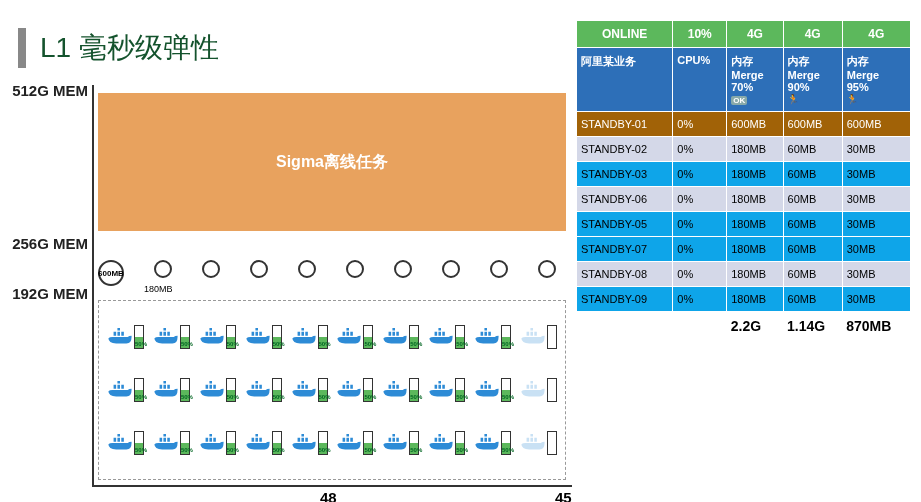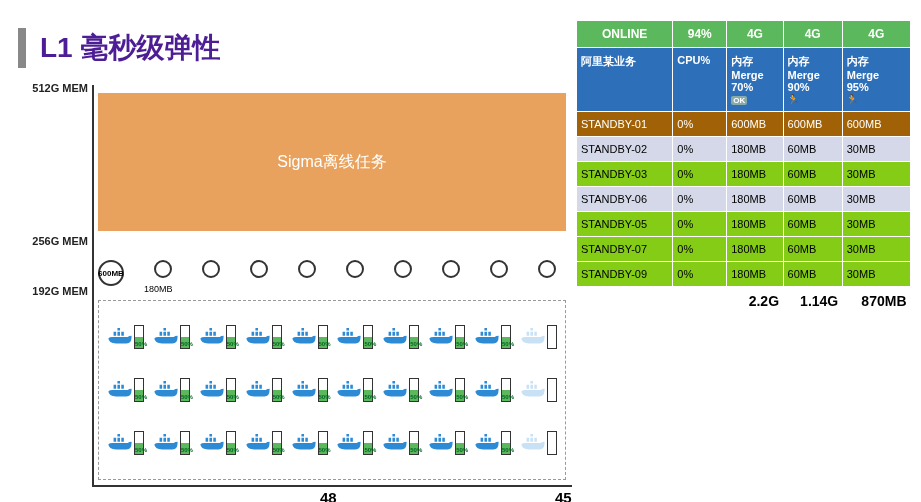--- a/index.html
+++ b/index.html
@@ -1,25 +1,25 @@
 <!DOCTYPE html>
 <html><head>
 <meta charset="utf-8">
 <style>
 *{box-sizing:border-box;margin:0;padding:0}
 body{font-family:Arial,"Microsoft YaHei",sans-serif;width:921px;height:502px;background:#fff;position:relative;overflow:hidden}
 .title-bar{position:absolute;left:18px;top:28px;display:flex;align-items:center}
 .title-mark{width:8px;height:40px;background:#888;margin-right:14px}
-.title{font-size:28px;font-weight:bold;color:#4c1d95}
+.title{font-size:28px;font-weight:normal;color:#14532d}
 .chart{position:absolute;left:30px;top:85px;width:540px;height:410px}
 .yaxis{position:absolute;left:62px;top:0;width:2px;height:400px;background:#333}
 .xaxis{position:absolute;left:62px;top:400px;height:2px;width:480px;background:#333}
-.ylabel{position:absolute;right:482px;font-size:11px;font-weight:bold;color:#222;white-space:nowrap}
+.ylabel{position:absolute;right:482px;font-size:15px;font-weight:bold;color:#222;white-space:nowrap}
 .y512{top:-3px}.y256{top:150px}.y192{top:200px}
-.sigma{position:absolute;left:68px;top:8px;width:468px;height:138px;background:#e8a25e;display:flex;align-items:center;justify-content:center;color:#fff;font-weight:normal;font-size:16px}
+.sigma{position:absolute;left:68px;top:8px;width:468px;height:138px;background:#e8a25e;display:flex;align-items:center;justify-content:center;color:#fff;font-weight:bold;font-size:16px}
 .circles{position:absolute;left:68px;top:175px;width:468px;display:flex;gap:30px;align-items:flex-start}
 .circ{width:18px;height:18px;border:2px solid #333;border-radius:50%;background:#fff}
 .c0{width:26px;height:26px;display:flex;align-items:center;justify-content:center;font-size:8px;font-weight:bold}
 .c0lbl{font-size:9px;position:absolute;left:114px;top:199px}
 .grid{position:absolute;left:68px;top:215px;width:468px;height:180px;border:1.5px dashed #999;padding:10px 8px;display:flex;flex-direction:column;justify-content:space-around}
 .row{display:flex;justify-content:space-between}
 .cell{display:flex;align-items:center;gap:1px}
 .whale{width:26px;height:18px;position:relative}
 .whale svg{width:100%;height:100%}
 .bar{width:10px;height:24px;border:1px solid #333;background:#fff;position:relative}
@@ -27,24 +27,24 @@
 .bar .txt{position:absolute;bottom:1px;left:0;right:0;font-size:6px;text-align:center;color:#062;font-weight:bold}
 .whale.faded{opacity:.25}
 .xlbl{position:absolute;top:404px;font-size:15px;font-weight:bold}
 .x48{left:290px}.x96{left:525px}
 .xcirc{position:absolute;top:415px;width:10px;height:10px;border:1.5px solid #333;border-radius:50%}
 .xc48{left:294px}.xc96{left:529px}
 .table{position:absolute;right:10px;top:20px;width:335px;border-collapse:collapse;font-size:11px}
 .table th,.table td{border:1px solid #fff;padding:6px 4px;text-align:left}
 .hdr1 th{background:#5cb85c;color:#fff;font-weight:bold;text-align:center;font-size:12px}
 .hdr2 th{background:#2d6fb8;color:#fff;font-weight:bold;font-size:11px;vertical-align:top;height:54px}
-.table td{background:#84cc16}
+.table td{background:#0ea5e9}
 tr.alt td{background:#d4d8e8}
 tr.hl td{background:#a16207;color:#fff}
-.table tfoot td{background:#fff;font-weight:bold;font-size:14px;text-align:right;border:none}
+.table tfoot td{background:#fff;font-weight:bold;font-size:14px;text-align:left;border:none}
 .badge{display:inline-block;background:#8aa;color:#fff;font-size:8px;padding:0 2px;border-radius:2px;margin-top:2px}
 .ricon{font-size:10px}
 </style>
 </head>
 <body>
 
 <div class="title-bar">
   <div class="title-mark"></div>
   <div class="title">L1 毫秒级弹性</div>
 </div>
@@ -344,21 +344,21 @@
   <div class="xlbl x48">48</div>
   <div class="xcirc xc48"></div>
   <div class="xlbl x96">45</div>
   <div class="xcirc xc96"></div>
 </div>
 
 <table class="table">
   <thead>
     <tr class="hdr1">
       <th>ONLINE</th>
-      <th>94%</th>
+      <th>10%</th>
       <th>4G</th>
       <th>4G</th>
       <th>4G</th>
     </tr>
     <tr class="hdr2">
       <th>阿里某业务</th>
       <th>CPU%</th>
       <th><span>内存<br>Merge<br>70%</span><br><span class="badge">OK</span></th>
       <th><span>内存<br>Merge<br>90%</span><br><span class="ricon">🏃</span></th>
       <th><span>内存<br>Merge<br>95%</span><br><span class="ricon">🏃</span></th>
@@ -400,20 +400,27 @@
         <td>60MB</td>
         <td>30MB</td>
       </tr>
       <tr class="">
         <td>STANDBY-07</td>
         <td>0%</td>
         <td>180MB</td>
         <td>60MB</td>
         <td>30MB</td>
       </tr>
+      <tr class="alt">
+        <td>STANDBY-08</td>
+        <td>0%</td>
+        <td>180MB</td>
+        <td>60MB</td>
+        <td>30MB</td>
+      </tr>
       <tr class="">
         <td>STANDBY-09</td>
         <td>0%</td>
         <td>180MB</td>
         <td>60MB</td>
         <td>30MB</td>
       </tr>
     </tbody>
   <tfoot>
     <tr>

